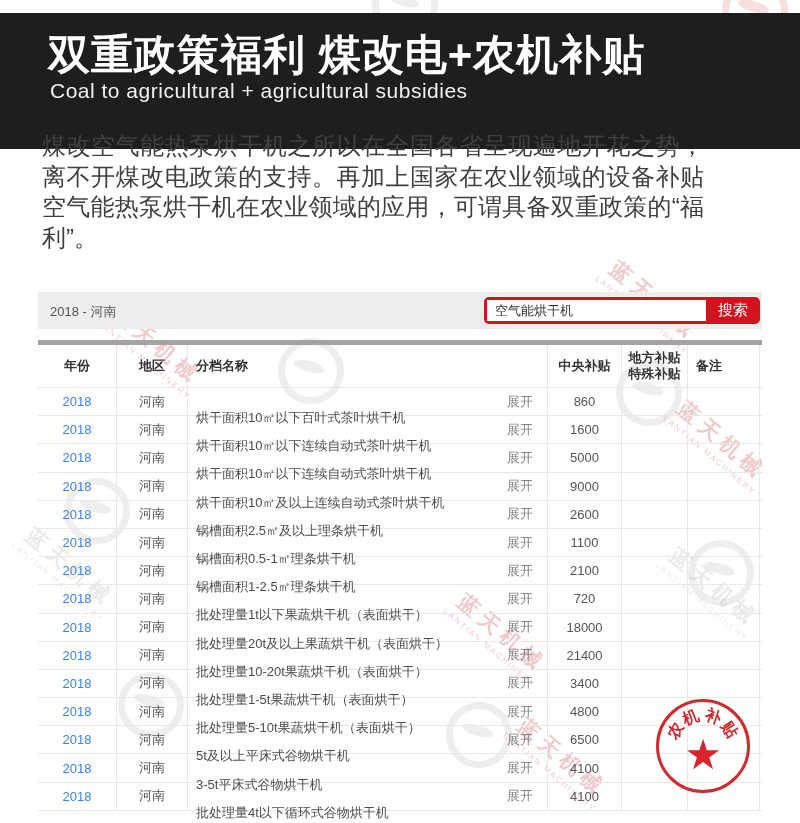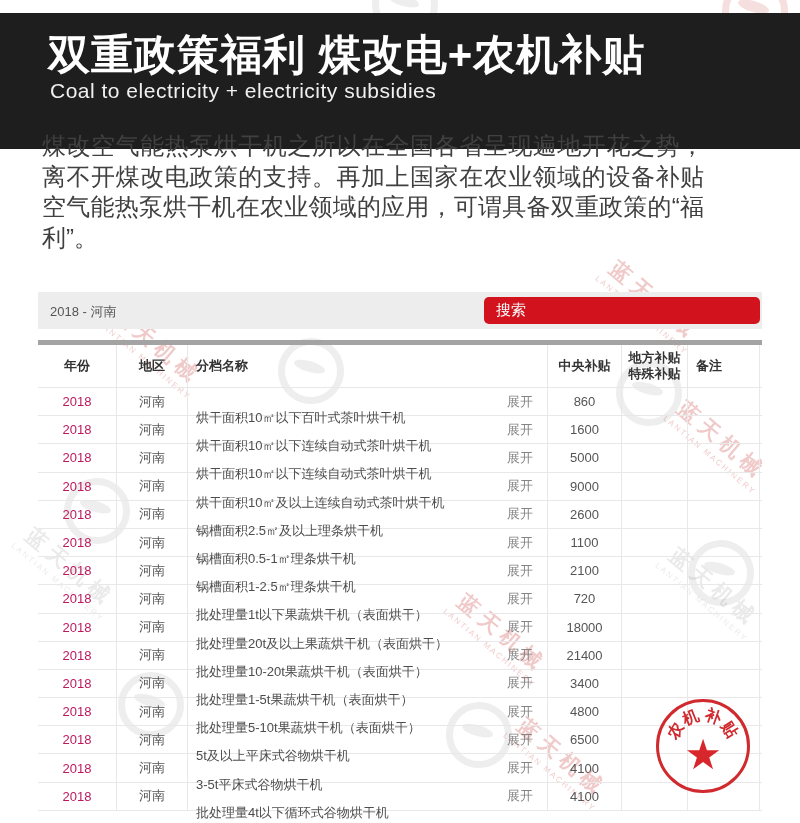--- a/index.html
+++ b/index.html
@@ -30,21 +30,21 @@
   .meta-label{position:absolute;left:12px;top:11px;font-size:13px;color:#555;}
   .search-group{position:absolute;right:2px;top:5px;width:276px;height:27px;background:#d2131d;border-radius:5px;display:flex;align-items:stretch;overflow:hidden;z-index:3;}
   .search-input{flex:1;margin:3px 0 3px 3px;border:none;background:#fff;font-size:13px;color:#333;padding:0 8px;outline:none;font-family:inherit;}
   .search-btn{width:54px;border:none;background:transparent;color:#fff;font-size:15px;cursor:pointer;font-family:inherit;padding:0;}
 
   .subsidy-table{position:absolute;left:38px;top:340px;width:724px;z-index:2;border-top:5px solid #a3a3a3;font-size:13px;}
   .trow{display:flex;border-bottom:1px solid #e8e8e8;background:transparent;}
   .thead{height:42px;font-weight:bold;color:#333;}
   .tdata{height:27.2px;color:#4d4d4d;}
   .cell{display:flex;align-items:center;box-sizing:border-box;border-right:1px solid #e8e8e8;}
-  .c-year{width:79px;justify-content:center;color:#be185d;}
+  .c-year{width:79px;justify-content:center;color:#3b82f6;}
   .c-region{width:71px;justify-content:center;color:#555;}
   .c-name{width:360px;padding-left:8px;justify-content:flex-start;}
   .c-name .name-text{flex:1;text-align:left;margin-top:33px;}
   .c-name .expand{color:#848484;padding-right:14px;cursor:pointer;}
   .c-central{width:74px;justify-content:center;color:#555;}
   .c-local{width:66px;justify-content:center;flex-direction:column;line-height:16px;}
   .c-remark{width:72px;padding-left:8px;justify-content:flex-start;}
   .thead .c-year,.thead .c-region,.thead .c-central{color:#333;}
   .thead .c-name{font-weight:bold;}
 
@@ -91,28 +91,29 @@
   </div>
   <div class="wm-ring" style="left:688px;top:540px;"></div>
   <div class="wm-ring" style="left:118px;top:672px;"></div>
   <div class="wm wm-red" style="left:500px;top:742px;">
     <span class="cn">蓝天机械</span>
       <span class="en">LANTIAN MACHINERY</span>
   </div>
 
   <div class="banner">
     <div class="banner-title">双重政策福利  煤改电+农机补贴</div>
-    <div class="banner-sub">Coal to electricity + electricity subsidies</div>
+    <div class="banner-sub">Coal to agricultural + agricultural subsidies</div>
   </div>
 
   <div class="intro">煤改空气能热泵烘干机之所以在全国各省呈现遍地开花之势，离不开煤改电政策的支持。再加上国家在农业领域的设备补贴空气能热泵烘干机在农业领域的应用，可谓具备双重政策的“福利”。</div>
 
   <div class="meta-bar">
     <div class="meta-label">2018 - 河南</div>
     <div class="search-group">
+      <input class="search-input" type="text" value="空气能烘干机" style="">
       <button class="search-btn">搜索</button>
     </div>
   </div>
 
   <div class="subsidy-table">
     <div class="trow thead">
       <div class="cell c-year">年份</div>
       <div class="cell c-region">地区</div>
       <div class="cell c-name">分档名称</div>
       <div class="cell c-central">中央补贴</div>

